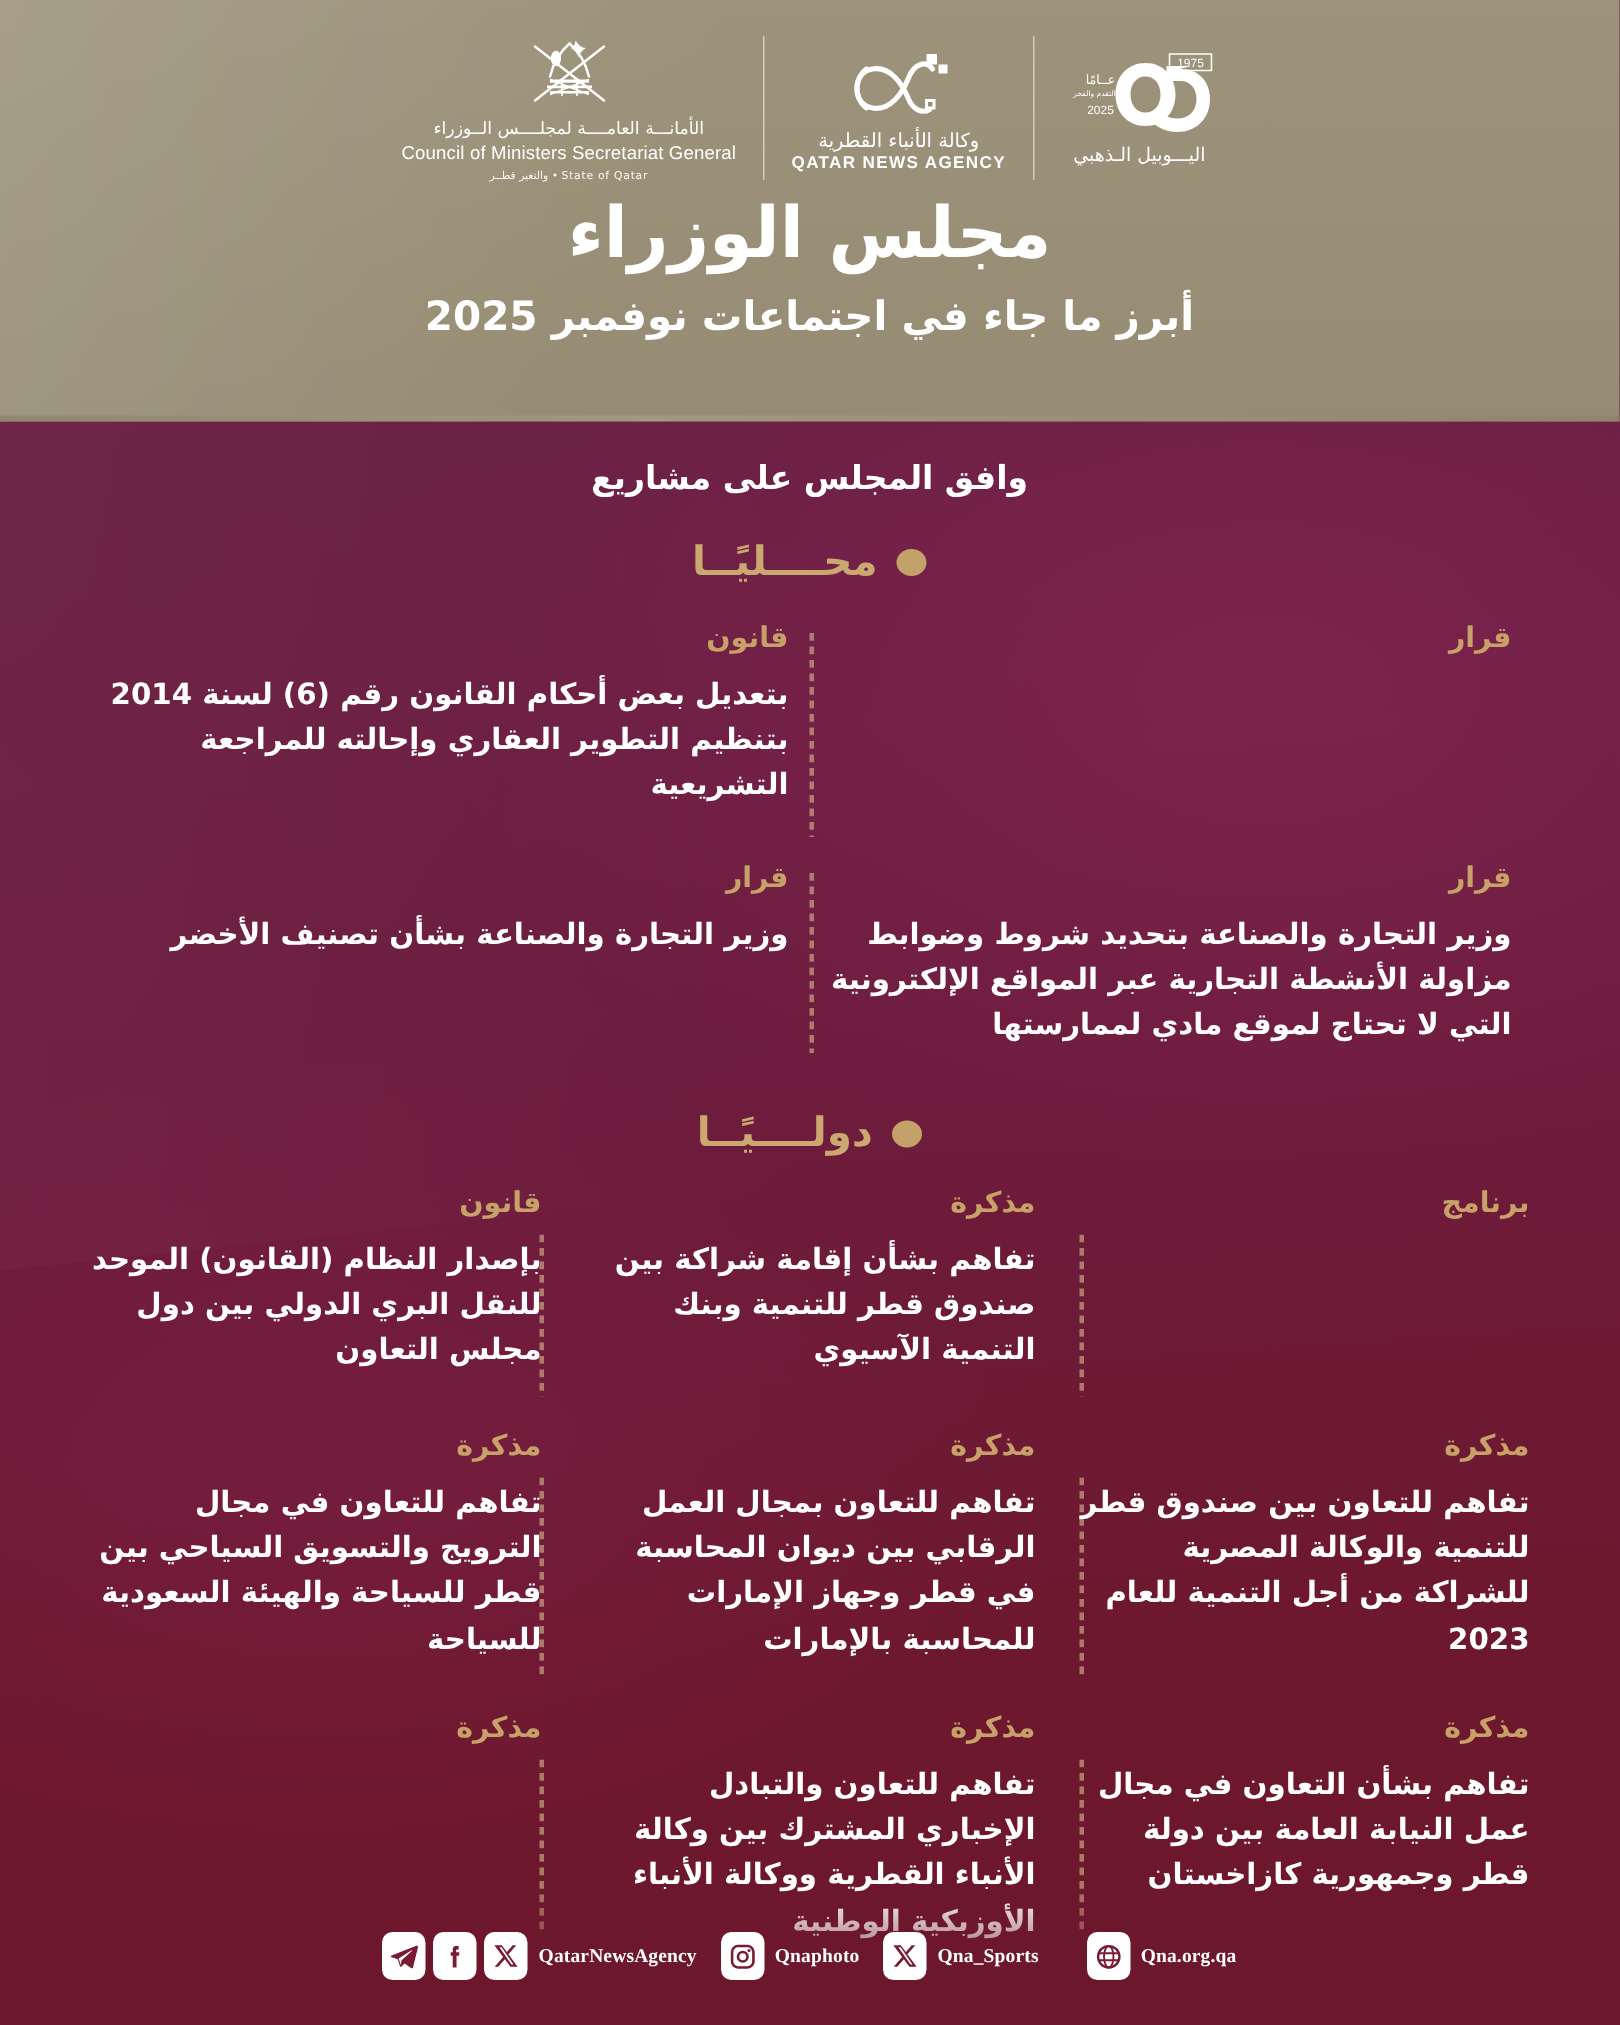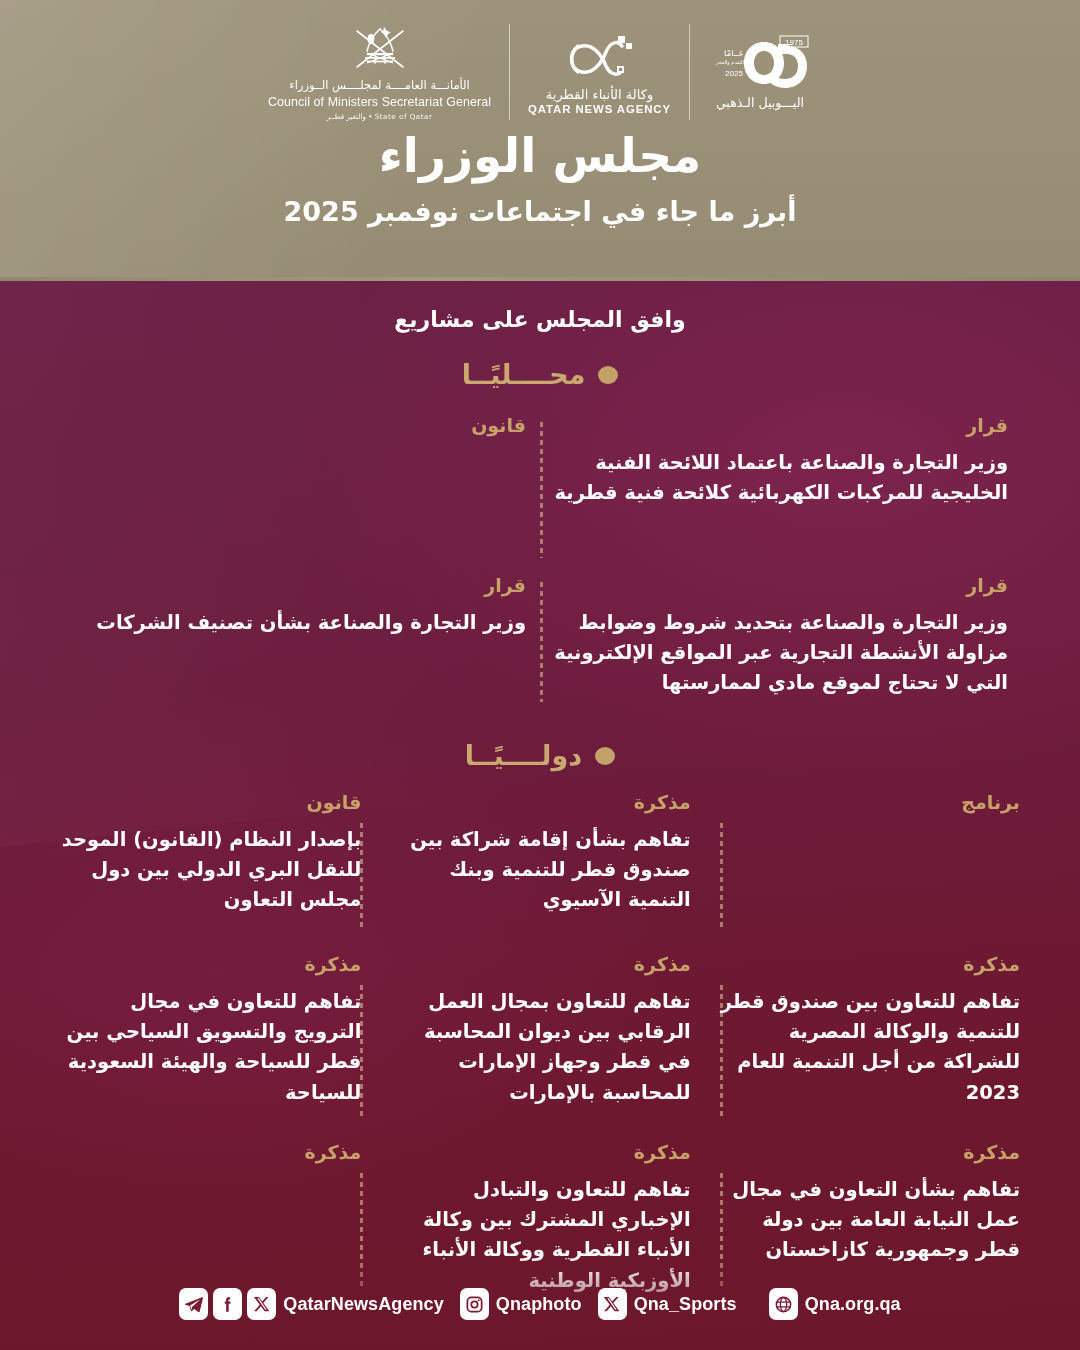--- a/index.html
+++ b/index.html
@@ -137,22 +137,22 @@
   }
   .social-row{display:flex;align-items:center;gap:0px;}
   .sgroup{display:flex;align-items:center;gap:7px;margin-right:16px;}
   .sicons{display:flex;align-items:center;gap:5px;}
   .sicon{
     width:29px;height:32px;border-radius:7px;background:#ffffff;
     display:flex;align-items:center;justify-content:center;flex:0 0 auto;
   }
   .sicon svg{display:block;}
   .shandle{
-    color:#ffffff;font-size:18px;font-weight:bold;white-space:nowrap;
-    font-family:Liberation Sans, sans-serif;letter-spacing:.1px;
+    color:#ffffff;font-size:13px;font-weight:bold;white-space:nowrap;
+    font-family:Liberation Serif, serif;letter-spacing:.1px;
   }
 </style>
 </head>
 <body>
 
 <div id="page">
 
   <div class="header">
     <div class="header-sheen"></div>
 
@@ -232,36 +232,36 @@
       <span class="sect-dot"></span>
       <span class="sect-word">محــــليًــا</span>
     </div>
   </div>
 
   <div class="grid" style="margin-top:26px;">
     <div class="row local-row" style="min-height:148px;">
       <div class="vdiv" style="left:50%;top:6px;bottom:6px;"></div>
       <div class="cell">
         <div class="kind">قرار</div>
-        <div class="txt">وزير التجارة والصناعة باعتماد اللائحة الفنية الخليجية للمركبات الكهربائية كلائحة فنية قطرية</div>
       </div>
       <div class="cell">
         <div class="kind">قانون</div>
+        <div class="txt">بتعديل بعض أحكام القانون رقم (6) لسنة 2014 بتنظيم التطوير العقاري وإحالته للمراجعة التشريعية</div>
       </div>
     </div>
 
     <div class="row local-row" style="min-height:150px;margin-top:12px;">
       <div class="vdiv" style="left:50%;top:6px;bottom:24px;"></div>
       <div class="cell">
         <div class="kind">قرار</div>
         <div class="txt">وزير التجارة والصناعة بتحديد شروط وضوابط مزاولة الأنشطة التجارية عبر المواقع الإلكترونية التي لا تحتاج لموقع مادي لممارستها</div>
       </div>
       <div class="cell">
         <div class="kind">قرار</div>
-        <div class="txt">وزير التجارة والصناعة بشأن تصنيف الشركات</div>
+        <div class="txt">وزير التجارة والصناعة بشأن تصنيف الأخضر</div>
       </div>
     </div>
   </div>
 
   <div style="margin-top:14px;">
     <div class="sect-head">
       <span class="sect-dot"></span>
       <span class="sect-word">دولــــيًــا</span>
     </div>
   </div>

